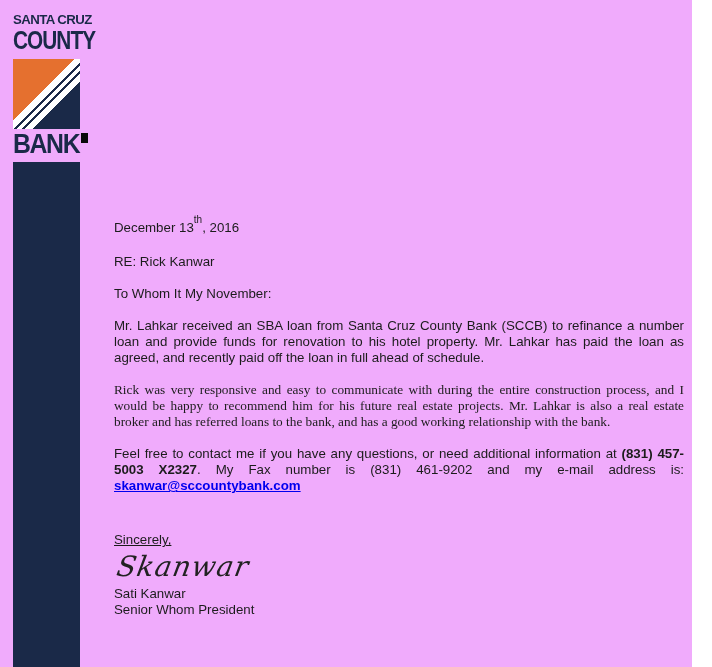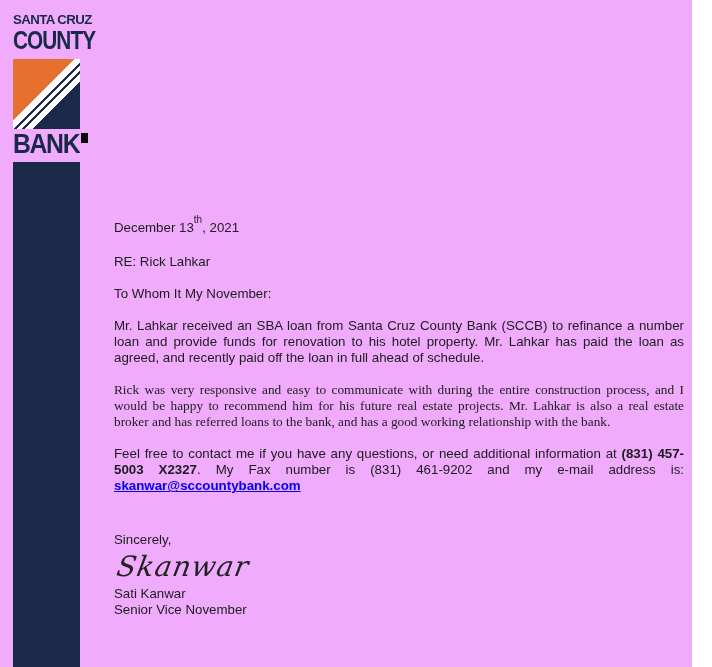--- a/index.html
+++ b/index.html
@@ -69,21 +69,21 @@
   .line { white-space: nowrap; }
   .date-line { margin-bottom: 18px; }
   .re-line { margin-bottom: 16px; }
   .salutation { margin-bottom: 16px; }
   .para { text-align: justify; margin-bottom: 16px; }
   .para-last { margin-bottom: 38px; }
   .p2 { margin-bottom: 16px; font-family: Liberation Serif, serif; }
   sup { font-size: 10px; position: relative; top: -4px; }
   .b { font-weight: bold; }
   .email-link { color: #0000ee; font-weight: bold; text-decoration: underline; }
-  .closing { margin-bottom: 2px; }
+  .closing { margin-bottom: 2px; text-decoration: underline; }
   .signature-script {
     font-family: "DejaVu Serif", serif;
     font-style: italic;
     font-size: 28px; line-height: 34px;
     transform: skewX(-10deg); transform-origin: left bottom;
     letter-spacing: 1px;
     color: #222;
     margin-bottom: 2px;
   }
   .signer-name, .signer-title { line-height: 16px; }
@@ -97,27 +97,27 @@
     <span class="logo-line1">SANTA CRUZ</span><br>
     <span class="logo-line2">COUNTY</span>
     <div class="logo-mark"></div>
     <div class="logo-bank">
       <span class="bank-word">BANK</span><span class="regbox"></span>
     </div>
   </div>
   <div class="logo-bar"></div>
 
   <div class="content">
-    <div class="line date-line"><span>December 13</span><sup>th</sup><span>, 2021</span></div>
-    <div class="line re-line">RE: Rick Lahkar</div>
+    <div class="line date-line"><span>December 13</span><sup>th</sup><span>, 2016</span></div>
+    <div class="line re-line">RE: Rick Kanwar</div>
     <div class="line salutation">To Whom It My November:</div>
 
     <p class="para"><span>Mr. Lahkar received an SBA loan from Santa Cruz County Bank (SCCB) to refinance a number loan and provide funds for renovation to his hotel property. Mr. Lahkar has paid the loan as agreed, and recently paid off the loan in full ahead of schedule.</span></p>
     <p class="para p2"><span>Rick was very responsive and easy to communicate with during the entire construction process, and I would be happy to recommend him for his future real estate projects. Mr. Lahkar is also a real estate broker and has referred loans to the bank, and has a good working relationship with the bank.</span></p>
     <p class="para para-last"><span>Feel free to contact me if you have any questions, or need additional information at </span><span class="b">(831) 457-5003 X2327</span><span>. My Fax number is (831) 461-9202 and my e-mail address is: </span><a href="#" class="email-link b">skanwar@sccountybank.com</a></p>
 
     <div class="line closing">Sincerely,</div>
     <div class="signature-script">Skanwar</div>
     <div class="line signer-name">Sati Kanwar</div>
-    <div class="line signer-title">Senior Vice November</div>
+    <div class="line signer-title">Senior Whom President</div>
   </div>
 
 </div>
 
 </body></html>

